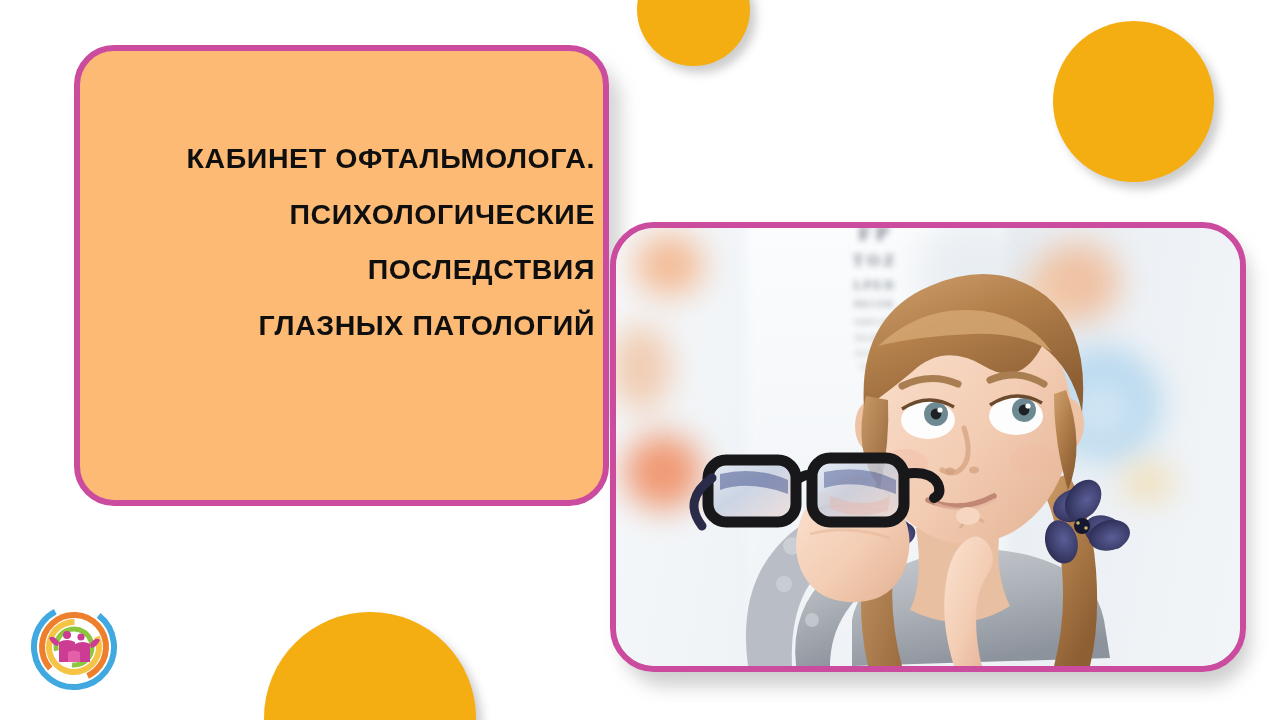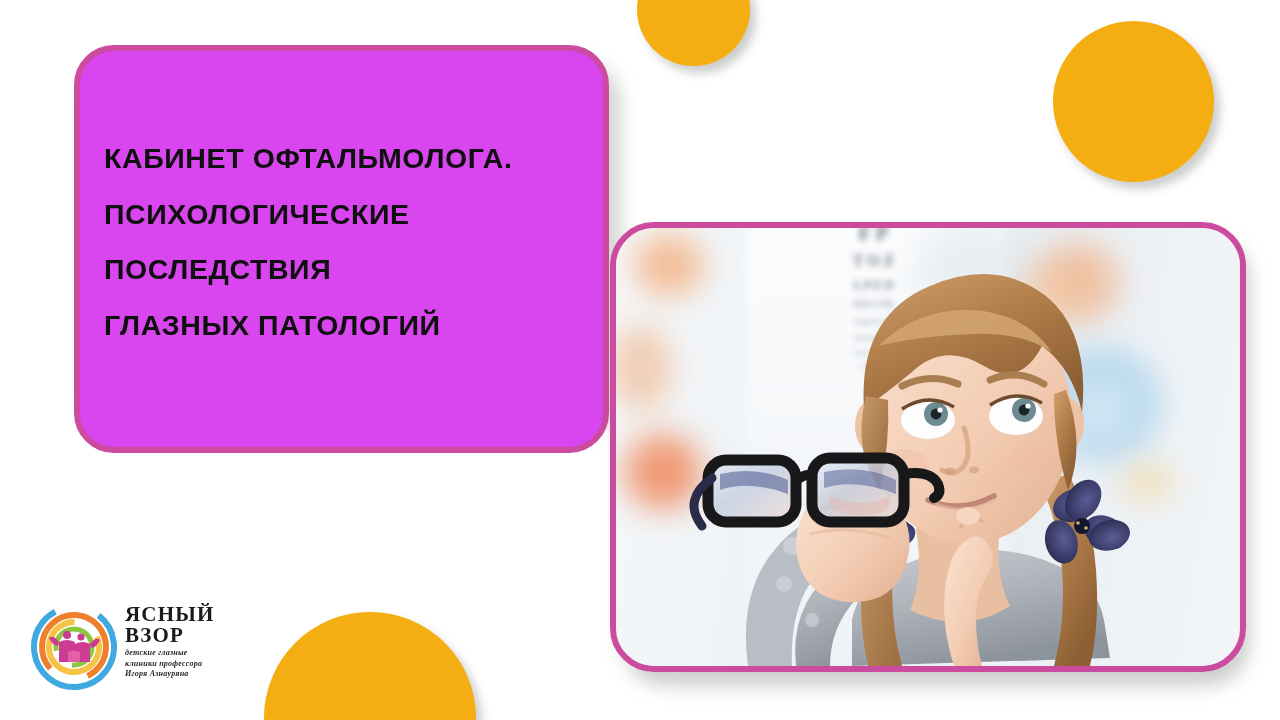--- a/index.html
+++ b/index.html
@@ -56,25 +56,26 @@
     height: 372px;
     border-radius: 40px;
     background: rgba(120,120,120,0.32);
     filter: blur(9px);
   }
   #title-card {
     position: absolute;
     left: 74px;
     top: 45px;
     width: 535px;
-    height: 408px;
+    height: 461px;
     box-sizing: border-box;
-    background: #d946ef;
+    background: #fdba74;
     border: 6px solid #CB4B9E;
     border-radius: 40px;
+    text-align: right;
   }
   #title-text {
     position: absolute;
     left: 10px;
     top: 80px;
     width: 515px;
     color: #0f0f0f;
     font-size: 28.5px;
     font-weight: bold;
     line-height: 1.95;
@@ -417,24 +418,15 @@
         <circle cx="37" cy="32" r="4"></circle>
         <circle cx="51" cy="34" r="3.6"></circle>
         <circle cx="44" cy="45" r="3"></circle>
         <path d="M29 39 q8 -4 16 0 l0 20 l-16 0 Z"></path>
         <path d="M45 41 q8 -4 15 0 l0 18 l-15 0 Z"></path>
         <path d="M38 49 q6 -3 12 0 l0 10 l-12 0 Z" fill="#E35FA8"></path>
         <path d="M29 39 q-6 -8 -10 -4 q3 7 9 8 Z"></path>
         <path d="M60 41 q6 -8 10 -4 q-3 7 -9 8 Z"></path>
       </g>
     </svg>
-    <div id="logo-text">
-      <div class="logo-word">ЯСНЫЙ</div>
-      <div class="logo-word">ВЗОР</div>
-      <div class="logo-sub">
-        <div>детские глазные</div>
-        <div>клиники профессора</div>
-        <div>Игоря Азнауряна</div>
-      </div>
-    </div>
   </div>
 
 </div>
 
 </body></html>

